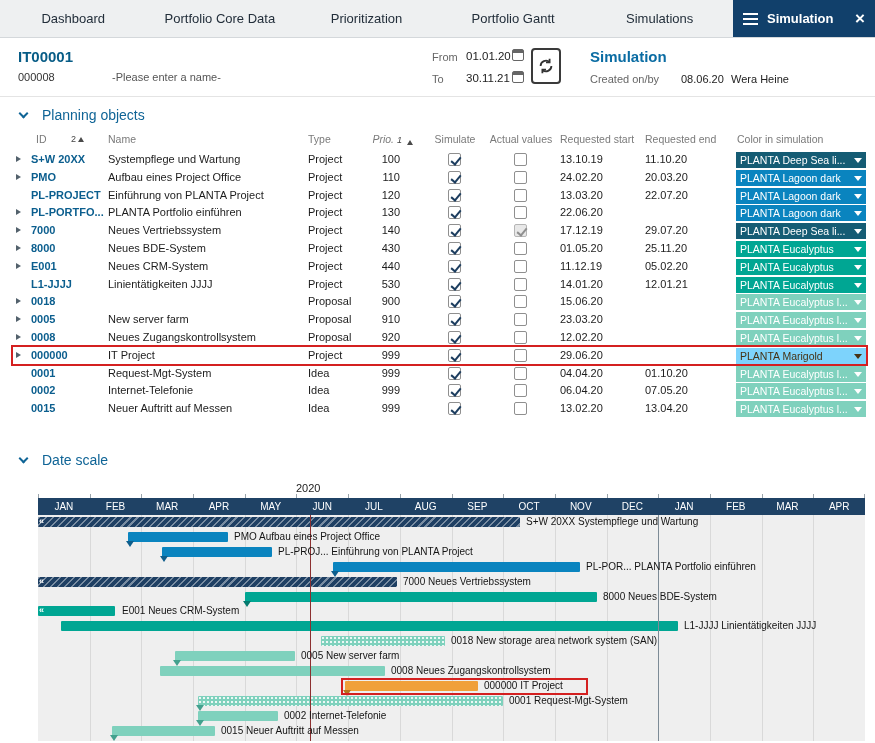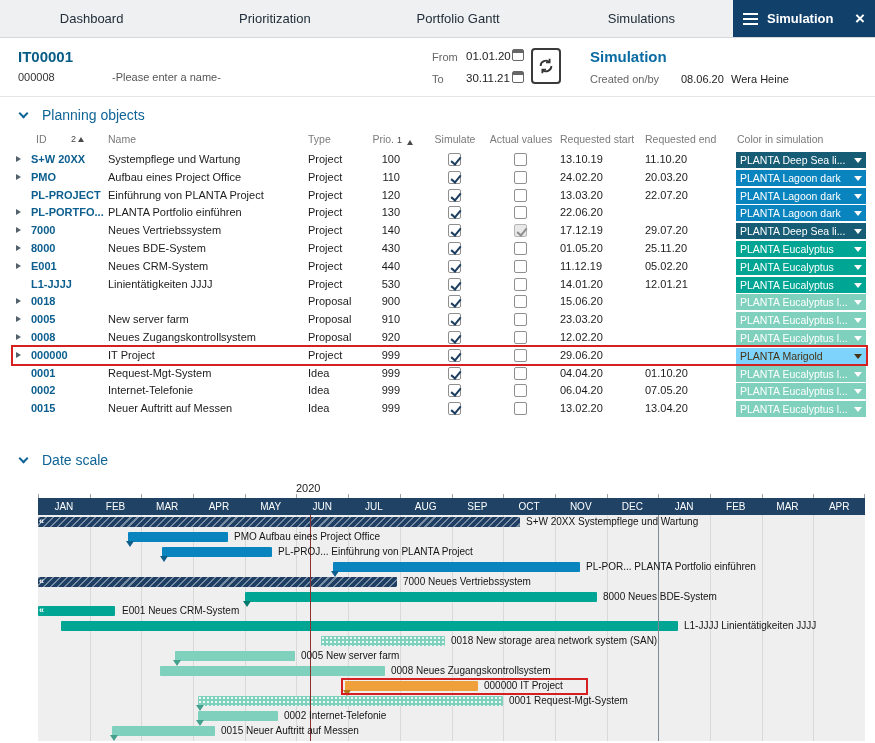--- a/index.html
+++ b/index.html
@@ -41,21 +41,21 @@
   .sec-chev { width:7px; height:7px; border-right:2px solid #0f6496; border-bottom:2px solid #0f6496; transform:rotate(45deg); margin-right:15px; margin-top:-4px; }
   #sec-planning { top:107px; }
   #sec-datescale { top:452px; }
 
   
   .phead { position:absolute; top:133px; left:0; width:875px; height:16px; font-size:10.5px; color:#7a7a7a; }
   .ph { position:absolute; white-space:nowrap; }
   .ph-id { left:36px; }
   .ph-id-sort { left:71px; top:1px; display:inline-flex; align-items:center; }
   .ph-name { left:108px; } .ph-type { left:308px; }
-  .ph-prio { left:348px; width:65px; display:inline-flex; justify-content:flex-end; align-items:flex-end; gap:3px; }
+  .ph-prio { left:348px; width:65px; display:inline-flex; justify-content:flex-end; align-items:flex-end; gap:3px;font-style:italic; }
   .ph-sim { left:420px; width:70px; text-align:center; }
   .ph-act { left:483px; width:76px; text-align:center; }
   .ph-start { left:560px; } .ph-end { left:645px; } .ph-color { left:737px; }
   .sortn { font-size:9px; color:#444; }
   .sort-tri { width:0; height:0; border-left:3.5px solid transparent; border-right:3.5px solid transparent; border-bottom:5px solid #4a4a4a; display:inline-block; margin-left:2px; }
 
   .prows { position:absolute; top:151px; left:13px; width:853px; height:270px; }
   .prow { position:absolute; left:0; width:100%; height:17px; line-height:17px; font-size:11px; color:#1c1c1c; }
   .prow.hl { outline:2px solid #d42020; }
   .rarrow { position:absolute; left:3px; top:5px; width:0; height:0; border-top:3.5px solid transparent; border-bottom:3.5px solid transparent; border-left:5px solid #53616c; }
@@ -98,20 +98,21 @@
   .ghl { position:absolute; border:2px solid #d42020; z-index:5; }
 </style>
 </head>
 <body>
 
 <div class="app">
 
   <div class="nav">
     <div class="nav-tabs">
         <div class="nav-tab">Dashboard</div>
+        <div class="nav-tab">Portfolio Core Data</div>
         <div class="nav-tab">Prioritization</div>
         <div class="nav-tab">Portfolio Gantt</div>
         <div class="nav-tab">Simulations</div>
       </div>
     <div class="nav-active">
       <span class="hamburger">
           <i></i>
           <i></i>
           <i></i>
         </span>

